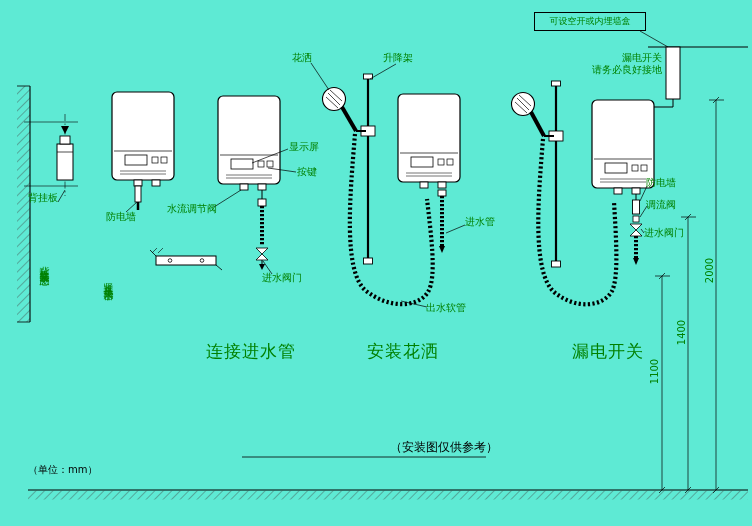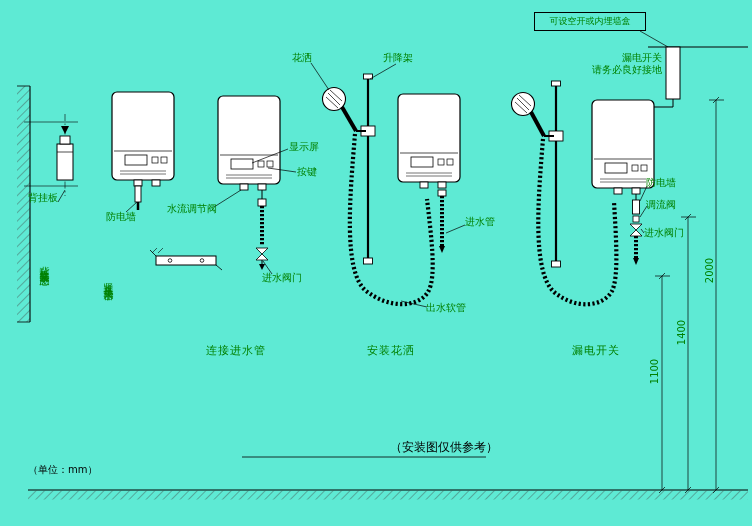--- a/index.html
+++ b/index.html
@@ -2,21 +2,21 @@
 <html><head>
 <meta charset="utf-8">
 <style>
   * { margin:0; padding:0; box-sizing:border-box; }
   html,body { background:#fff; }
   body { font-family:"DejaVu Sans","Liberation Sans",sans-serif; }
   .canvas { position:relative; width:752px; height:526px; background:#5eead4; overflow:hidden; }
   .canvas > svg { position:absolute; left:0; top:0; }
   .lbl { position:absolute; color:#008000; font-size:10px; line-height:12px; white-space:nowrap; }
   .lbl-v { writing-mode:vertical-rl; text-orientation:upright; letter-spacing:1.5px; font-size:10px; }
-  .cap { font-size:11px; letter-spacing:1px; }
+  .cap { font-size:17px; letter-spacing:1px; }
   .dim { position:absolute; color:#008000; font-size:10px; width:34px; text-align:center; transform:rotate(-90deg); }
   .boxlbl { position:absolute; left:534px; top:12px; width:112px; height:19px; border:1px solid #000;
             display:flex; align-items:center; justify-content:center; font-size:9px; color:#008000; white-space:nowrap; }
   .warn { position:absolute; left:592px; top:52px; width:70px; text-align:right; color:#008000;
           font-size:10px; line-height:12px; }
   .warn span { display:block; }
   .title { position:absolute; left:244px; top:433px; color:#000; font-size:14.5px; font-weight:600; letter-spacing:1.5px; white-space:nowrap; }
   .note { position:absolute; left:390px; top:439px; color:#000; font-size:12px; white-space:nowrap; }
   .unit { position:absolute; left:28px; top:463px; color:#000; font-size:10px; white-space:nowrap; }
 </style>

